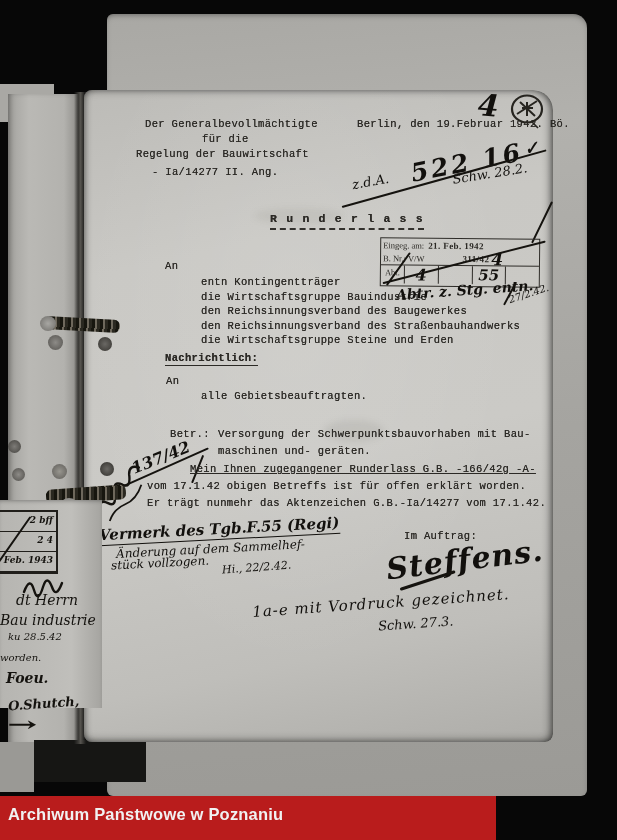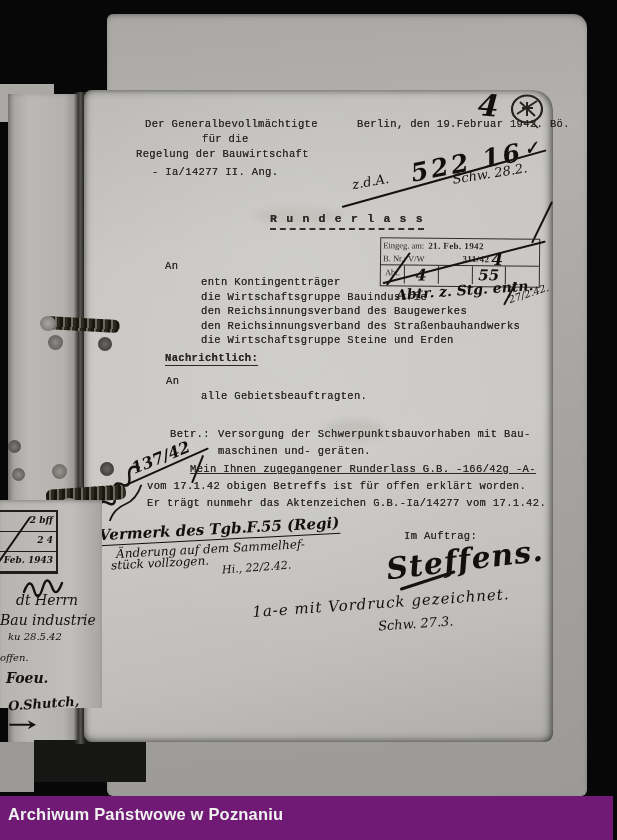--- a/index.html
+++ b/index.html
@@ -86,21 +86,21 @@
     font-family:"DejaVu Serif","Liberation Serif",serif; color:#14120e;
     overflow:visible;
   }
   .frag-box { position:absolute; left:-12px; top:10px; width:70px; height:64px; border:2px solid #201e1a; }
   .frag-row { height:20px; border-bottom:1.4px solid #201e1a; font-size:9px; font-weight:bold;
     font-style:italic; text-align:right; padding:3px 3px 0 0; white-space:nowrap; overflow:hidden; }
   .frag-row:last-child { border-bottom:none; }
   .frag-line { position:absolute; font-style:italic; white-space:nowrap; }
 
   
-  .footer-bar { position:absolute; left:0; top:796px; width:613px; height:44px; background:#701a75; }
+  .footer-bar { position:absolute; left:0; top:796px; width:496px; height:44px; background:#b91c1c; }
   .footer-label {
     position:absolute; left:8px; top:9px; color:#f1f1f1;
     font-family:"Liberation Sans","DejaVu Sans",sans-serif; font-weight:bold;
     font-size:16.5px; letter-spacing:.2px;
   }
   svg { position:absolute; overflow:visible; }
 </style>
 </head>
 <body>
 
@@ -230,21 +230,21 @@
       <div class="frag-row">2  4</div>
       <div class="frag-row">5. Feb. 1943</div>
       <div class="stroke" style="left:4px;top:56px;width:64px;transform:rotate(-55deg);height:2.4px;"></div>
     </div>
     <svg width="50" height="26" style="left:20px;top:72px;">
       <path d="M4 20 q6 -16 10 -2 q4 14 9 -3 q4 -13 9 0 q4 12 10 -4" fill="none" stroke="#14120e" stroke-width="2.4" stroke-linecap="round"></path>
     </svg>
     <div class="frag-line" style="left:16px;top:92px;font-size:14px;">dt Herrn</div>
     <div class="frag-line" style="left:0px;top:112px;font-size:14px;">Bau industrie</div>
     <div class="frag-line" style="left:8px;top:131px;font-size:10px;">ku 28.5.42</div>
-    <div class="frag-line" style="left:0px;top:152px;font-size:10px;">offen.</div>
+    <div class="frag-line" style="left:0px;top:152px;font-size:10px;">worden.</div>
     <div class="frag-line" style="left:6px;top:170px;font-size:14px;font-weight:bold;">Foeu.</div>
     <div class="frag-line" style="left:8px;top:196px;font-size:13px;font-weight:bold;transform:rotate(-4deg);">O.Shutch,</div>
     <div class="frag-line" style="left:14px;top:212px;font-size:20px;font-weight:bold;transform:scaleX(1.8);">→</div>
   </div>
 
   <div class="footer-bar">
     <div class="footer-label">Archiwum Państwowe w Poznaniu</div>
   </div>
 
 </div>

